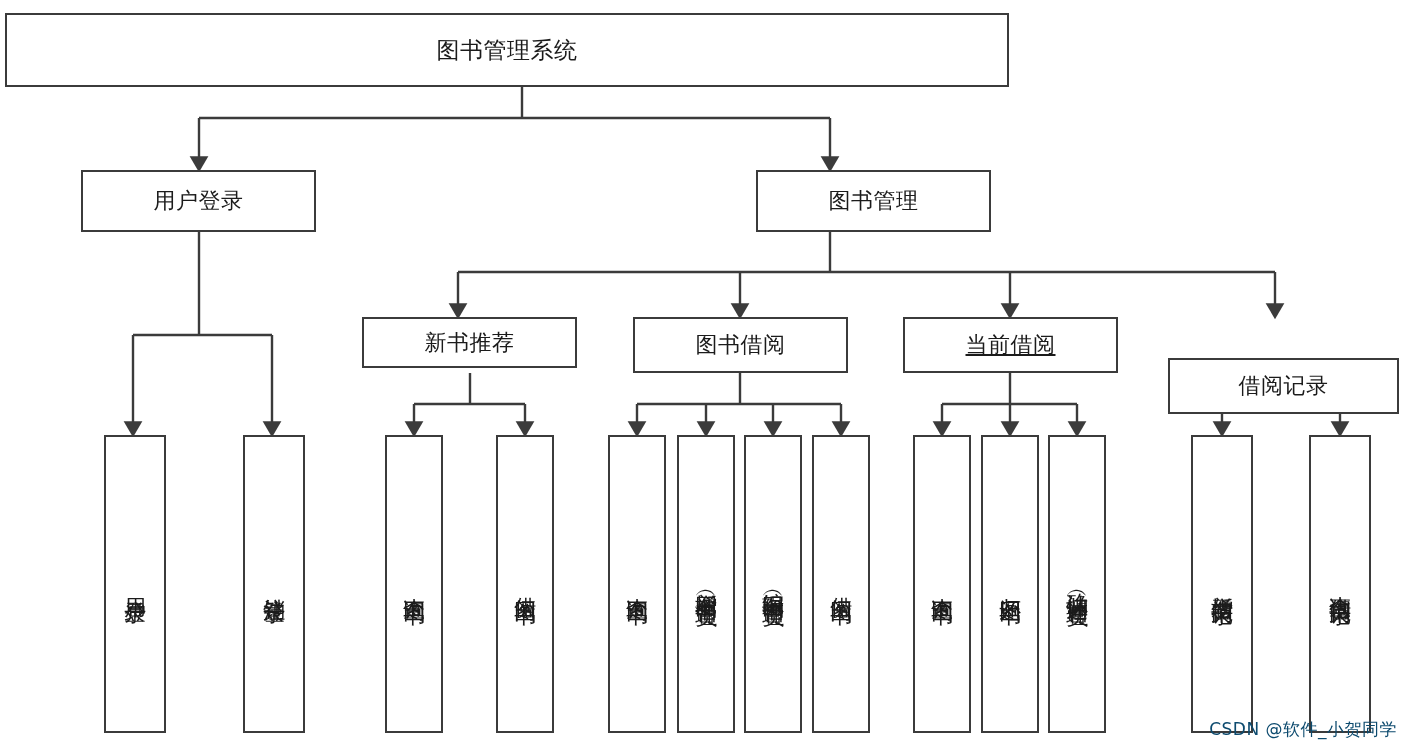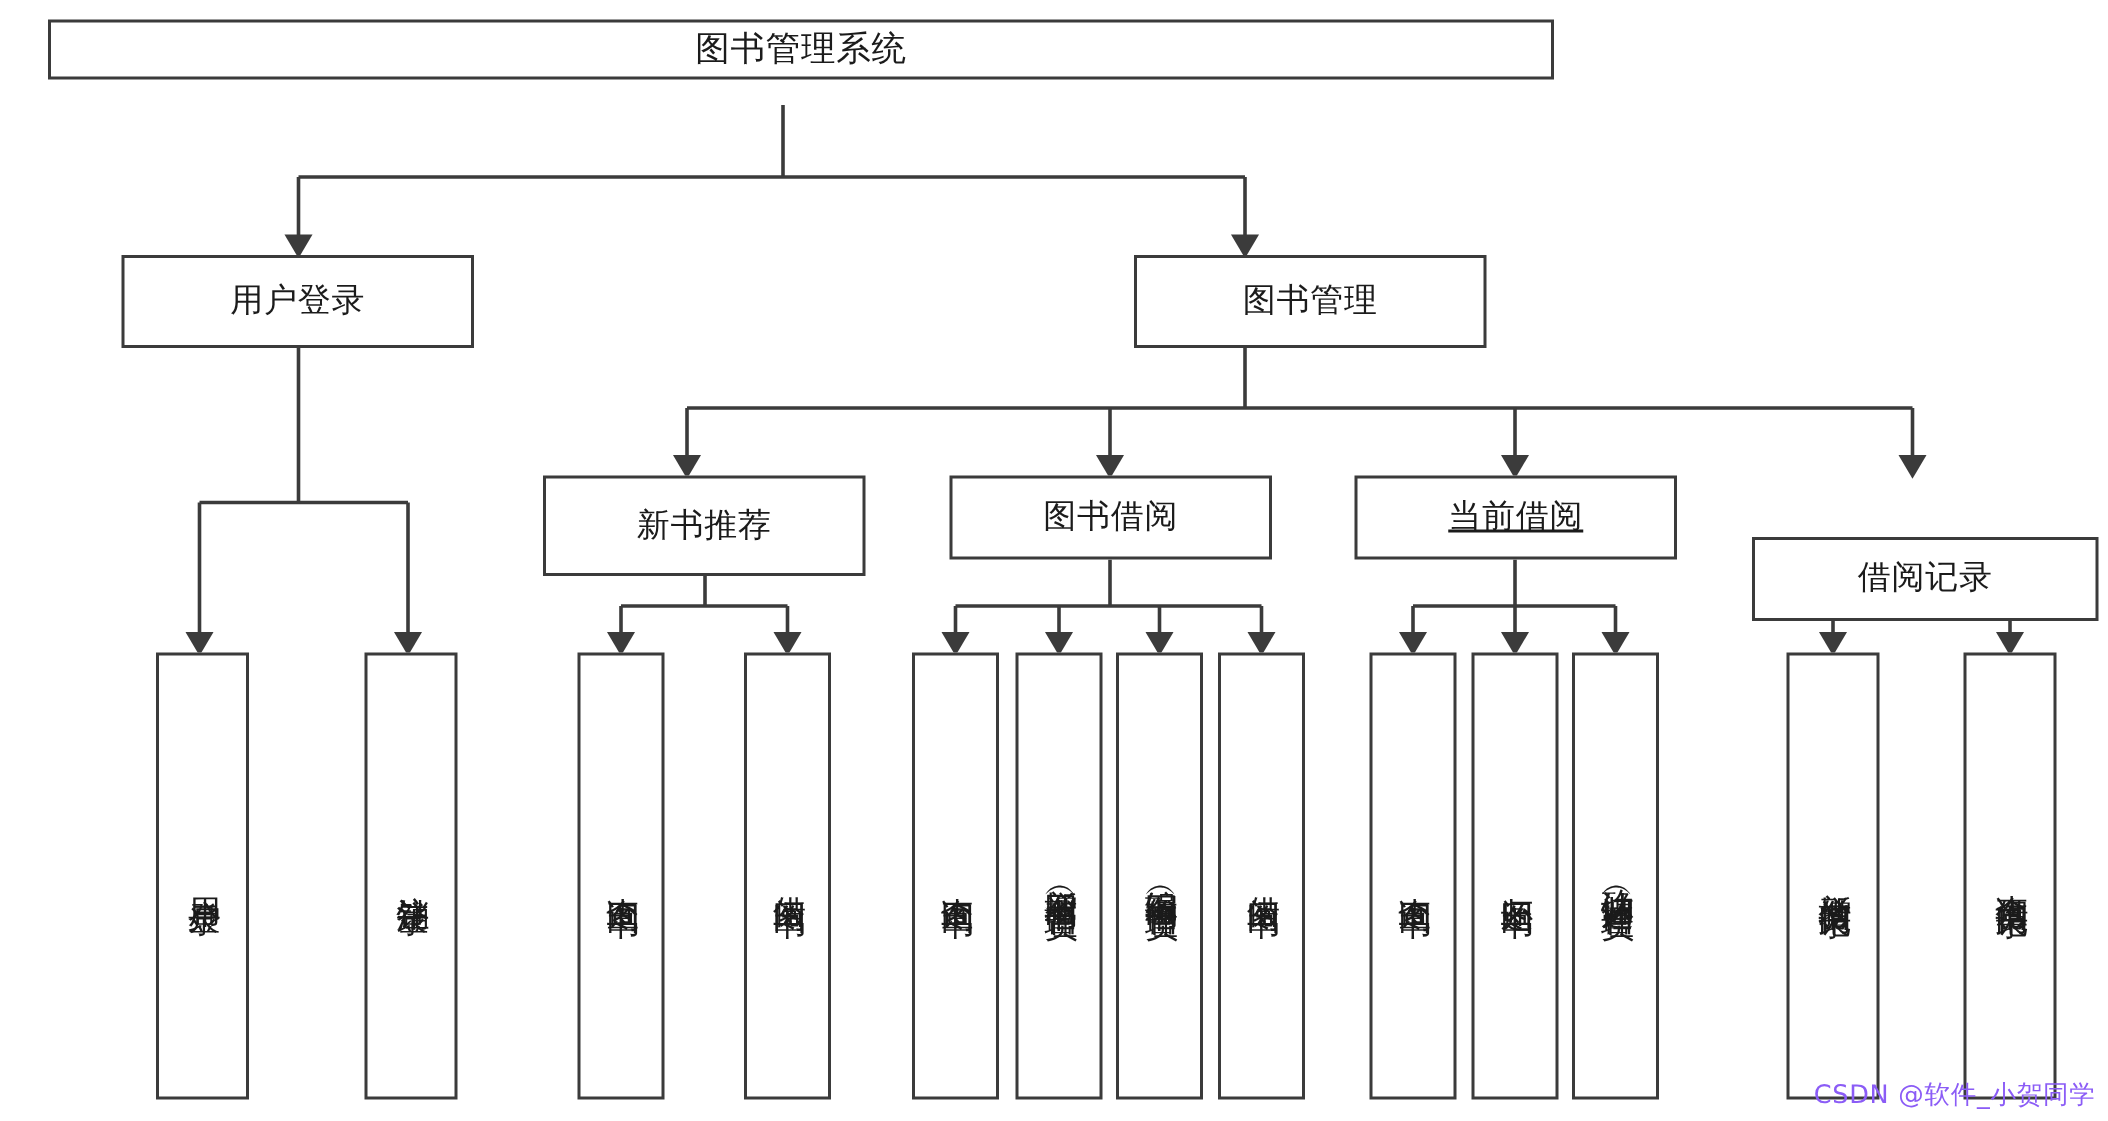--- a/index.html
+++ b/index.html
@@ -51,21 +51,21 @@
     white-space: nowrap;
   }
   .node-root .node-label {
     font-size: 23px;
   }
   #watermark {
     position: absolute;
     right: 8px;
     bottom: 6px;
     font-size: 17px;
-    color: #8b5cf6;
+    color: #0c4a6e;
     letter-spacing: 0.5px;
     z-index: 6;
     white-space: nowrap;
     pointer-events: none;
   }
 </style>
 </head>
 <body>
 
 <div id="diagram-root">
@@ -113,32 +113,32 @@
       <path d="M1010,404 L1010,429" marker-end="url(#arrowhead)"></path>
       <path d="M1077,404 L1077,429" marker-end="url(#arrowhead)"></path>
 
       <path d="M1275,373 L1275,404"></path>
       <path d="M1222,404 L1340,404"></path>
       <path d="M1222,404 L1222,429" marker-end="url(#arrowhead)"></path>
       <path d="M1340,404 L1340,429" marker-end="url(#arrowhead)"></path>
     </g>
   </svg>
 
-  <div class="node node-h node-root" style="left:32px; top:13px; width:1004px; height:40px;">
+  <div class="node node-h node-root" style="left:5px; top:13px; width:1004px; height:74px;">
     <span class="node-label">图书管理系统</span>
   </div>
 
   <div class="node node-h" style="left:81px; top:170px; width:235px; height:62px;">
     <span class="node-label">用户登录</span>
   </div>
   <div class="node node-h" style="left:712px; top:170px; width:235px; height:62px;margin-left:44px;">
     <span class="node-label">图书管理</span>
   </div>
 
-  <div class="node node-h" style="left:362px; top:317px; width:215px; height:67px;">
+  <div class="node node-h" style="left:362px; top:317px; width:215px; height:51px;">
     <span class="node-label">新书推荐</span>
   </div>
   <div class="node node-h" style="left:633px; top:317px; width:215px; height:56px;">
     <span class="node-label">图书借阅</span>
   </div>
   <div class="node node-h" style="left:903px; top:317px; width:215px; height:56px;text-decoration:underline;">
     <span class="node-label">当前借阅</span>
   </div>
   <div class="node node-h" style="left:1168px; top:317px; width:231px; height:56px;margin-top:41px;">
     <span class="node-label">借阅记录</span>

